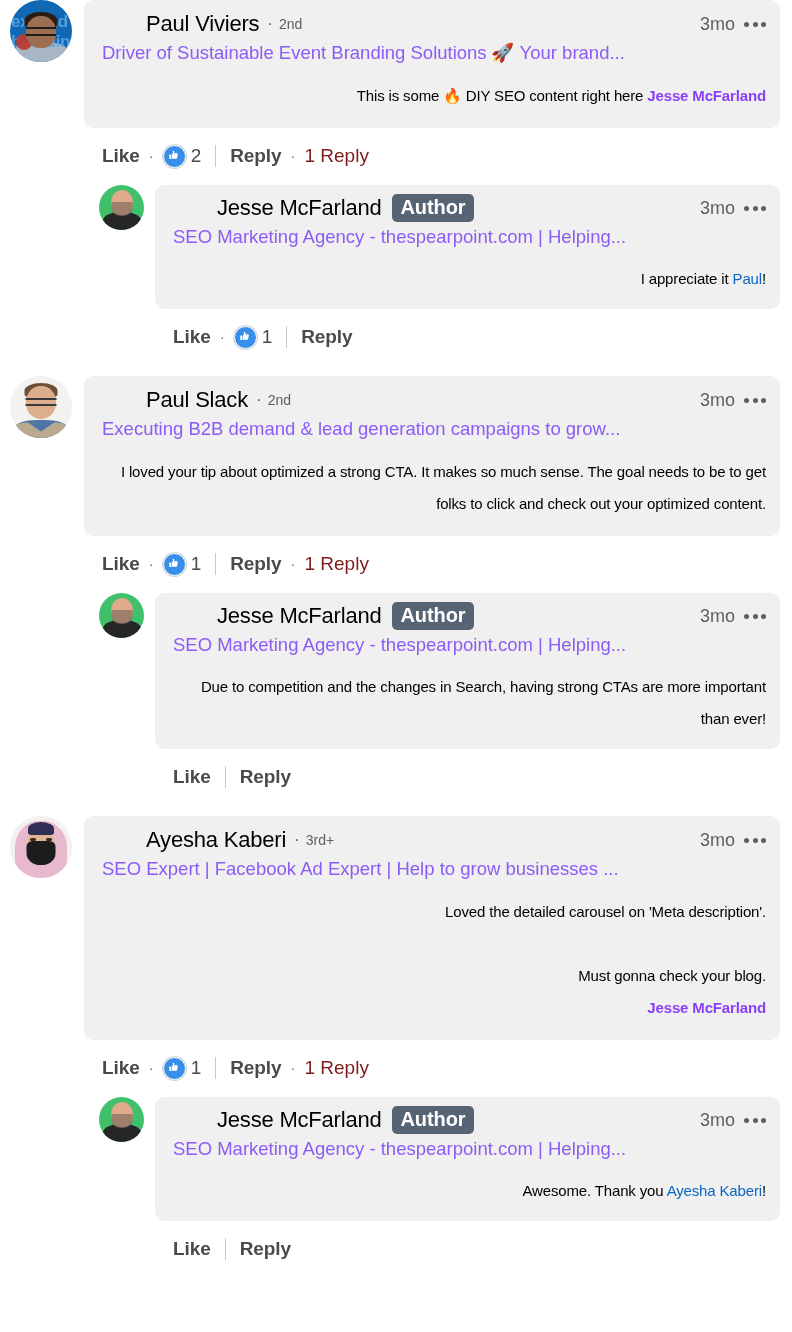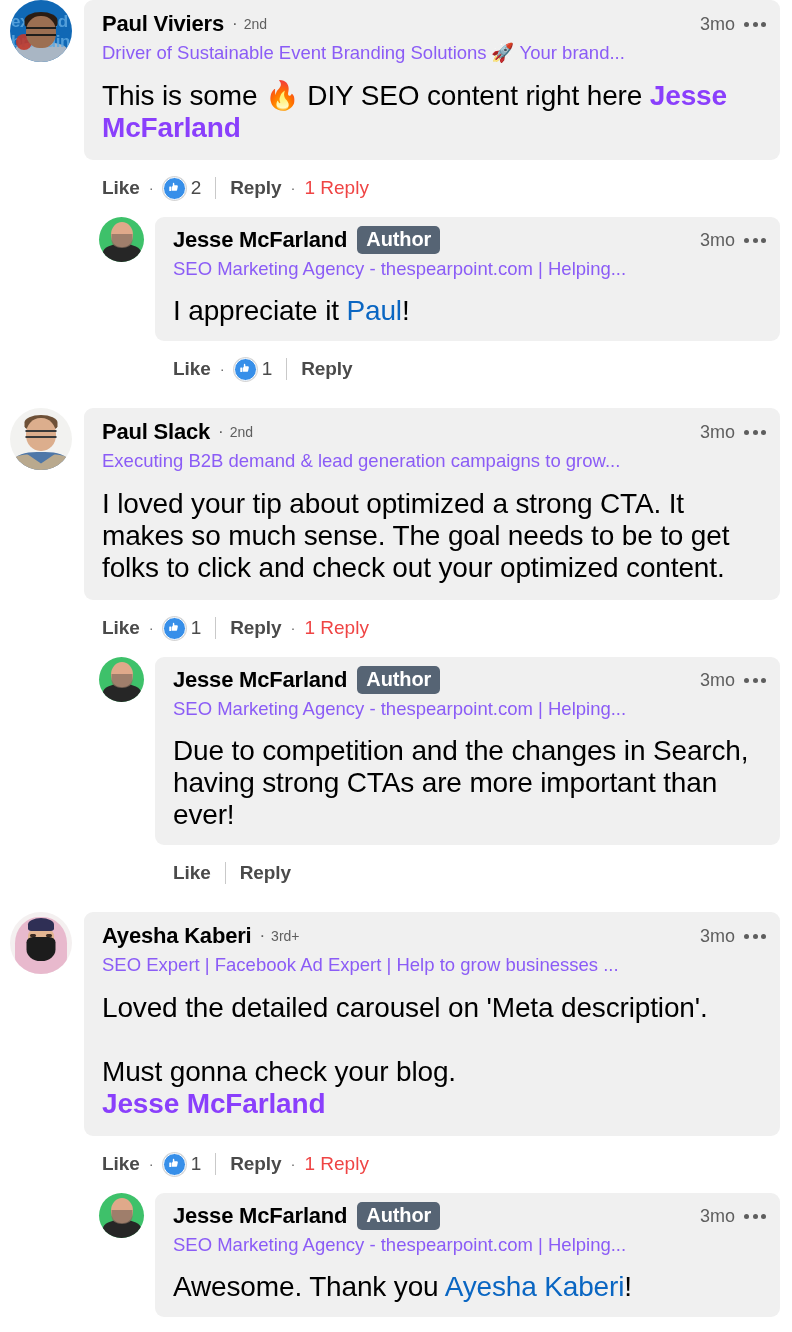--- a/index.html
+++ b/index.html
@@ -77,24 +77,25 @@
   }
   .identity { min-width: 0; }
 
   .name-row {
     display: flex;
     align-items: center;
     white-space: nowrap;
   }
   .author-name {
     font-size: 22px;
-    font-weight: bold;
+    font-weight: normal;
     color: #000000;
     letter-spacing: -0.2px;
     line-height: 28px;
+    margin-left: 44px;
   }
   .degree-sep {
     color: #5e5e5e;
     font-size: 17px;
     margin: 0 6px 0 8px;
     line-height: 28px;
   }
   .degree {
     color: #5e5e5e;
     font-size: 14px;
@@ -144,27 +145,28 @@
   }
   .kebab i {
     width: 5px;
     height: 5px;
     border-radius: 50%;
     background: #5e5e5e;
     display: block;
   }
 
   .comment-text {
-    font-size: 28px;
+    font-size: 15px;
     line-height: 32px;
     color: #000000;
     margin-top: 14px;
     letter-spacing: -0.15px;
     white-space: pre-wrap;
     word-wrap: break-word;
+    text-align: right;
   }
   .comment.reply .comment-text { margin-top: 13px; }
 
   .mention-purple { color: #8a3ffc; font-weight: bold; }
   .mention-blue   { color: #0a66c2; font-weight: normal; }
 
   
   .actions {
     display: flex;
     align-items: center;
@@ -210,21 +212,21 @@
   }
   .divider {
     width: 1px;
     height: 22px;
     background: #c9c9c9;
     margin: 0 14px;
     display: inline-block;
   }
   .replies-count {
     font-size: 19px;
-    color: #ef4444;
+    color: #7f1d1d;
     line-height: 24px;
   }
 
   .gap-sm { height: 14px; }
   .gap-md { height: 24px; }
 
   
   .av-paulviviers { background: #1068b5; }
   .av-paulviviers .brand {
     position: absolute; inset: 0;

